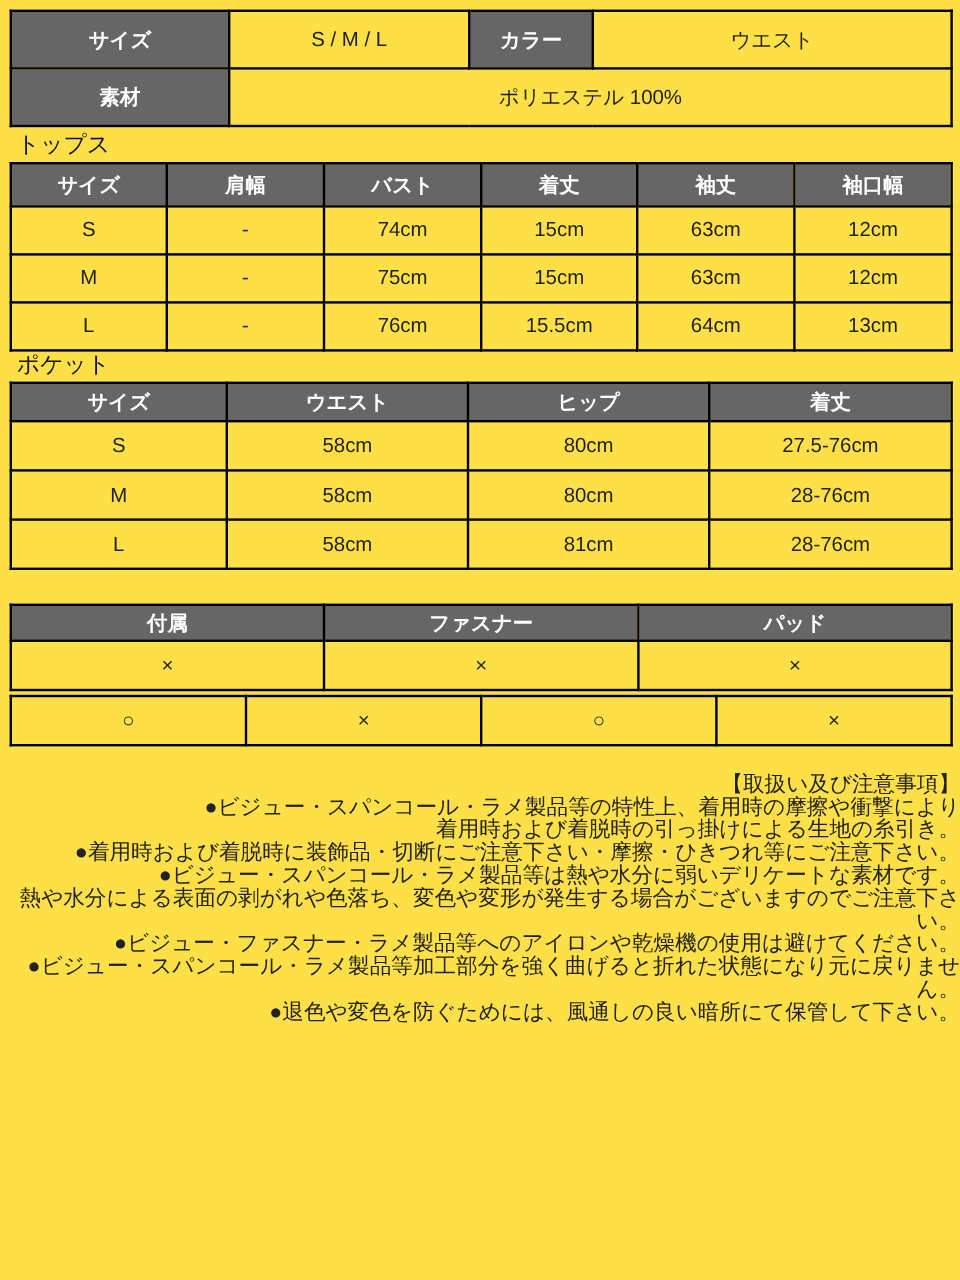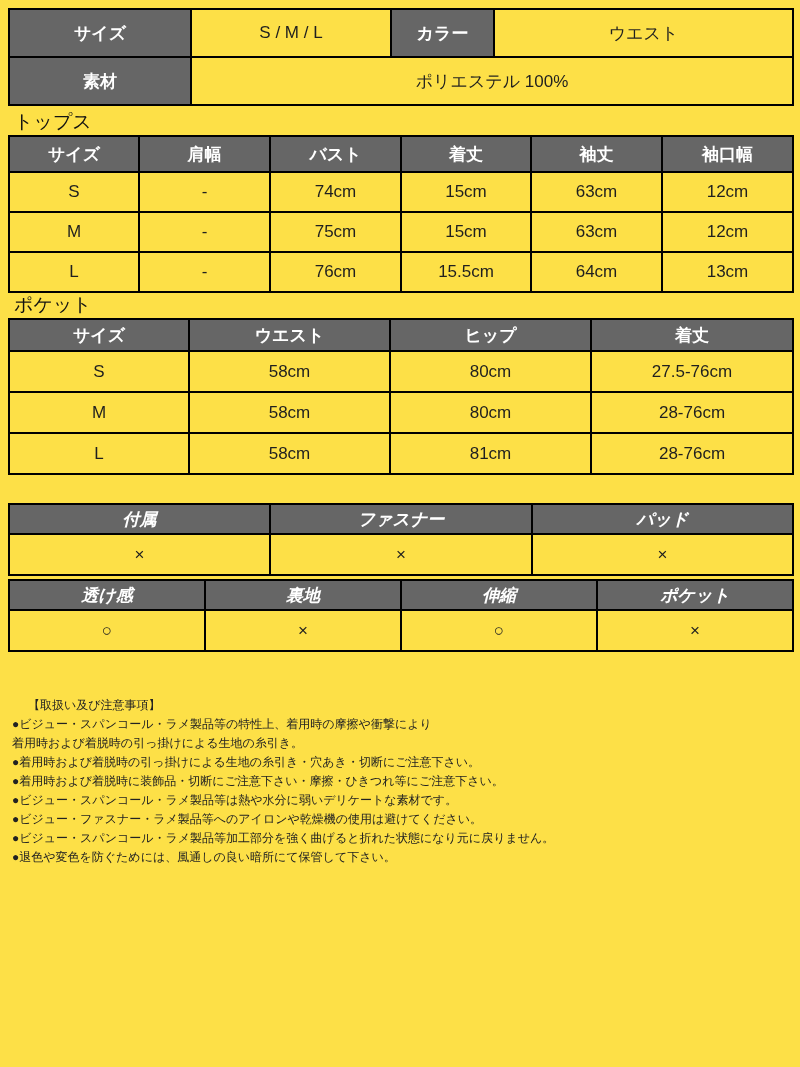--- a/index.html
+++ b/index.html
@@ -28,38 +28,39 @@
     background: #666666;
     color: #ffffff;
     font-weight: bold;
   }
   .spec { margin-top: 8px; }
   .spec tr { height: 48px; }
   .tops-table tr.hr { height: 36px; }
   .tops-table tr.dr { height: 40px; }
   .skirt-table tr.hr { height: 32px; }
   .skirt-table tr.dr { height: 41px; }
-  .feat tr.hr { height: 30px; font-style: italic; }
+  .feat tr.hr { height: 30px; }
   .feat tr.dr { height: 41px; }
   .feat1 { margin-top: 28px; }
   .feat2 { margin-top: 3px; }
   .section-label {
     font-size: 19px;
     line-height: 18px;
     color: #111111;
     margin: 7px 0 4px 14px;
   }
   .section-label.skirt { margin-top: 3px; }
   .sym { font-size: 19px; }
   .care {
-    margin-top: 44px;
+    margin-top: 22px;
     padding-left: 12px;
-    font-size: 12px;
+    font-size: 18px;
     line-height: 19px;
     color: #222222;
+    text-align: right;
   }
   .care .title { padding-left: 16px; }
 </style>
 </head>
 <body>
 
 <div class="page">
 
   <table class="t spec">
     <colgroup>
@@ -185,40 +186,34 @@
     </table>
 
   <table class="t feat feat2">
     <colgroup>
       <col style="width:196px">
         <col style="width:196px">
         <col style="width:196px">
         <col style="width:196px">
     </colgroup>
     <tbody>
-        <tr class="hr">
-      <td class="h">透け感</td>
-      <td class="h">裏地</td>
-      <td class="h">伸縮</td>
-      <td class="h">ポケット</td>
-    </tr>
     <tr class="dr">
       <td class="sym">○</td>
       <td class="sym">×</td>
       <td class="sym">○</td>
       <td class="sym">×</td>
     </tr>
   </tbody>
     </table>
 
   <div class="care">
     <div class="title">【取扱い及び注意事項】</div>
     <div>●ビジュー・スパンコール・ラメ製品等の特性上、着用時の摩擦や衝撃により</div>
     <div>着用時および着脱時の引っ掛けによる生地の糸引き。</div>
-    <div>●着用時および着脱時の引っ掛けによる生地の糸引き・穴あき・切断にご注意下さい。</div>
     <div>●着用時および着脱時に装飾品・切断にご注意下さい・摩擦・ひきつれ等にご注意下さい。</div>
     <div>●ビジュー・スパンコール・ラメ製品等は熱や水分に弱いデリケートな素材です。</div>
+    <div>熱や水分による表面の剥がれや色落ち、変色や変形が発生する場合がございますのでご注意下さい。</div>
     <div>●ビジュー・ファスナー・ラメ製品等へのアイロンや乾燥機の使用は避けてください。</div>
     <div>●ビジュー・スパンコール・ラメ製品等加工部分を強く曲げると折れた状態になり元に戻りません。</div>
     <div>●退色や変色を防ぐためには、風通しの良い暗所にて保管して下さい。</div>
   </div>
 
 </div>
 
 </body></html>

